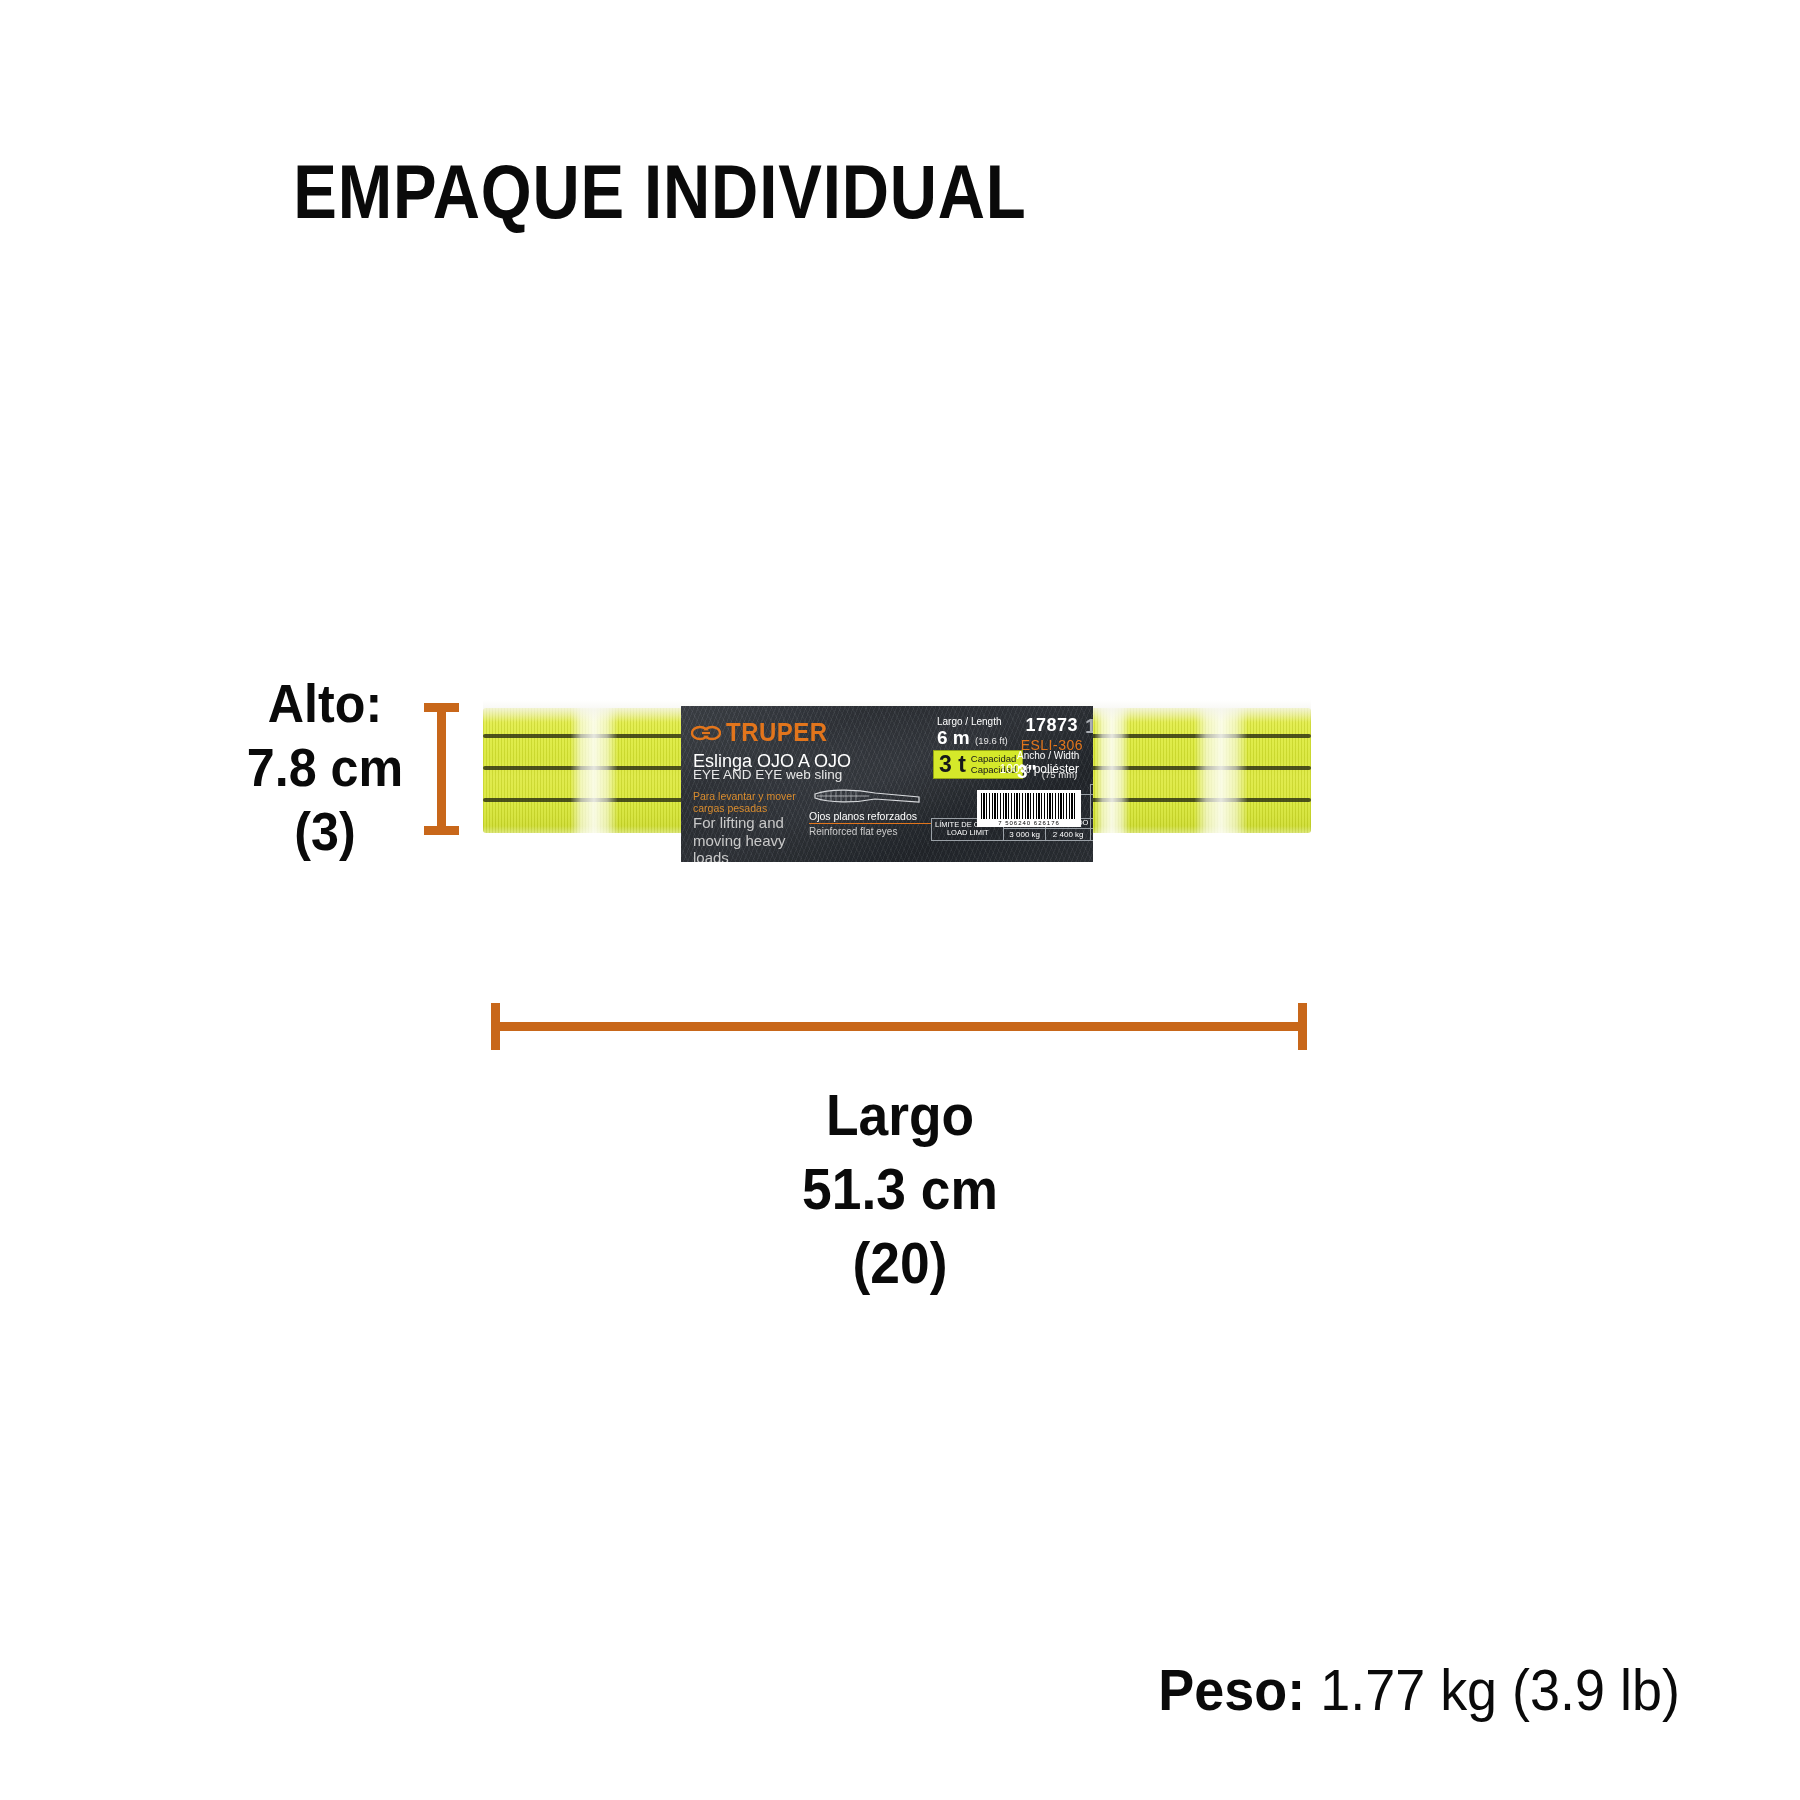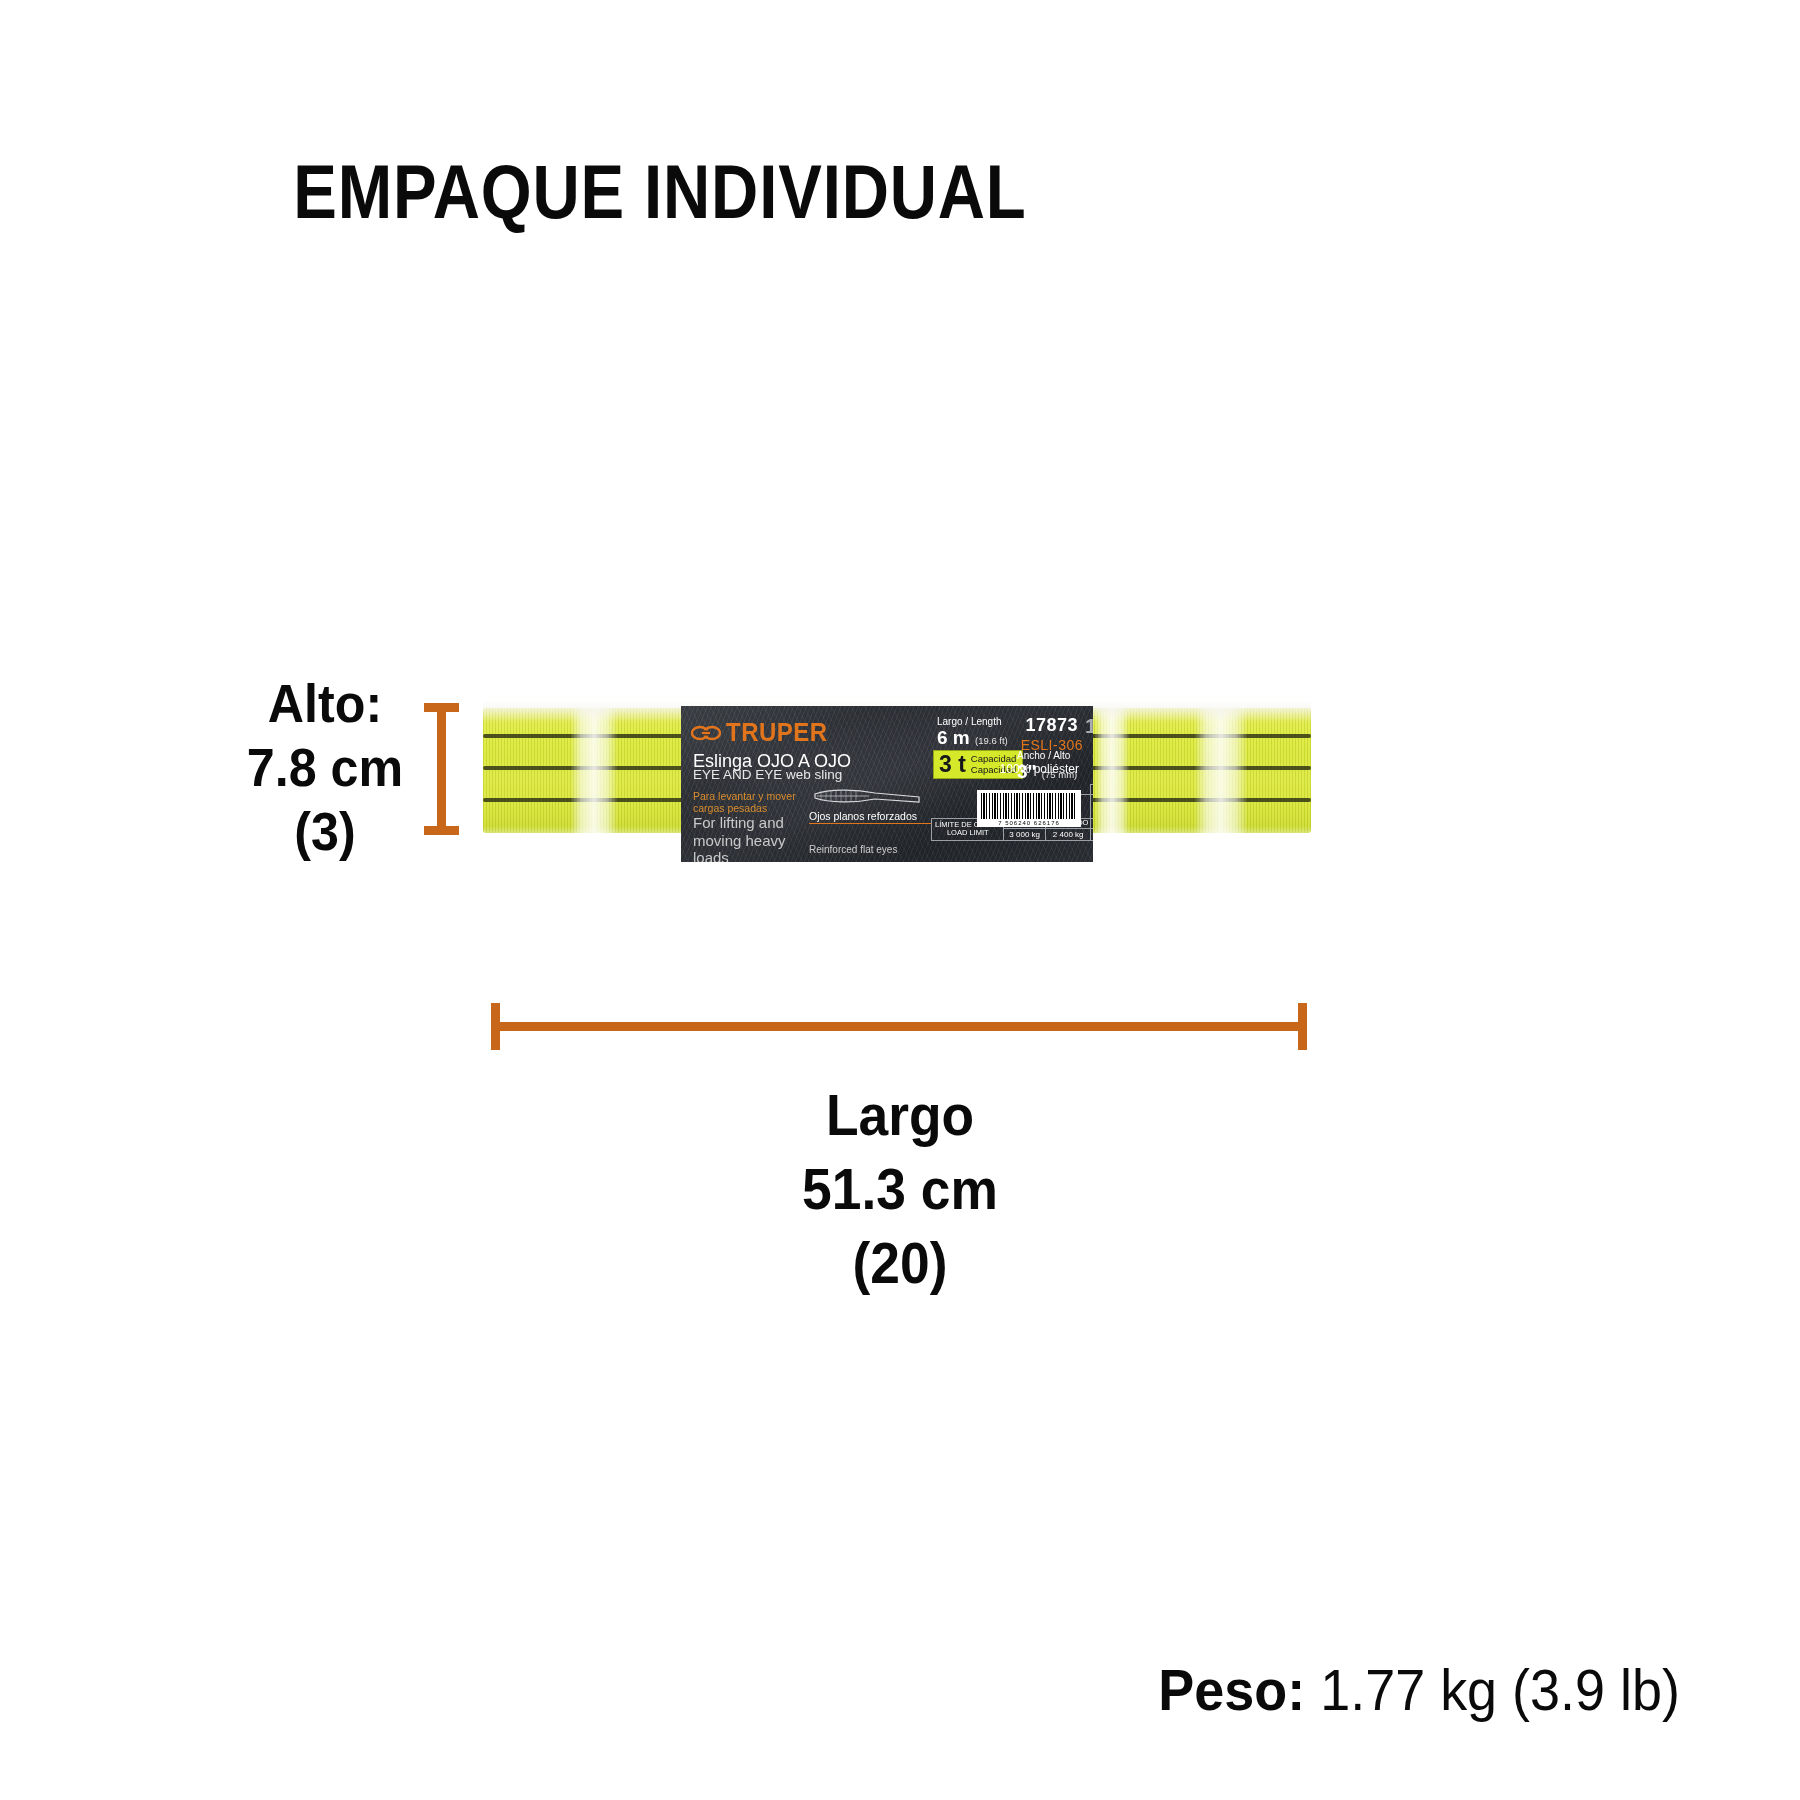--- a/index.html
+++ b/index.html
@@ -300,21 +300,21 @@
   #flat-eye-es {
     font-size: 10.5px;
     color: #ffffff;
     border-bottom: 1px solid #e2751c;
     padding-bottom: 1px;
     white-space: nowrap;
   }
   #flat-eye-en {
     font-size: 10px;
     color: #cccccc;
-    margin-top: 20px;
+    margin-top: 2px;
     white-space: nowrap;
   }
 
   
   #spec-length {
     position: absolute;
     left: 256px; top: 10px;
     z-index: 3;
   }
   .spec-caption {
@@ -549,21 +549,21 @@
 
     <div id="capacity-badge">
       <span id="capacity-value">3 t</span>
       <span id="capacity-words">
         <span>Capacidad</span><br>
         <span>Capacidad</span>
       </span>
     </div>
 
     <div id="spec-width">
-      <div class="spec-caption">Ancho / Alto</div>
+      <div class="spec-caption">Ancho / Width</div>
       <div class="spec-big">
         <span>3"</span>
         <span class="spec-sub">(75 mm)</span>
       </div>
     </div>
 
     <div id="warranty-block">
       <span id="warranty-number">10</span>
 
     </div>

